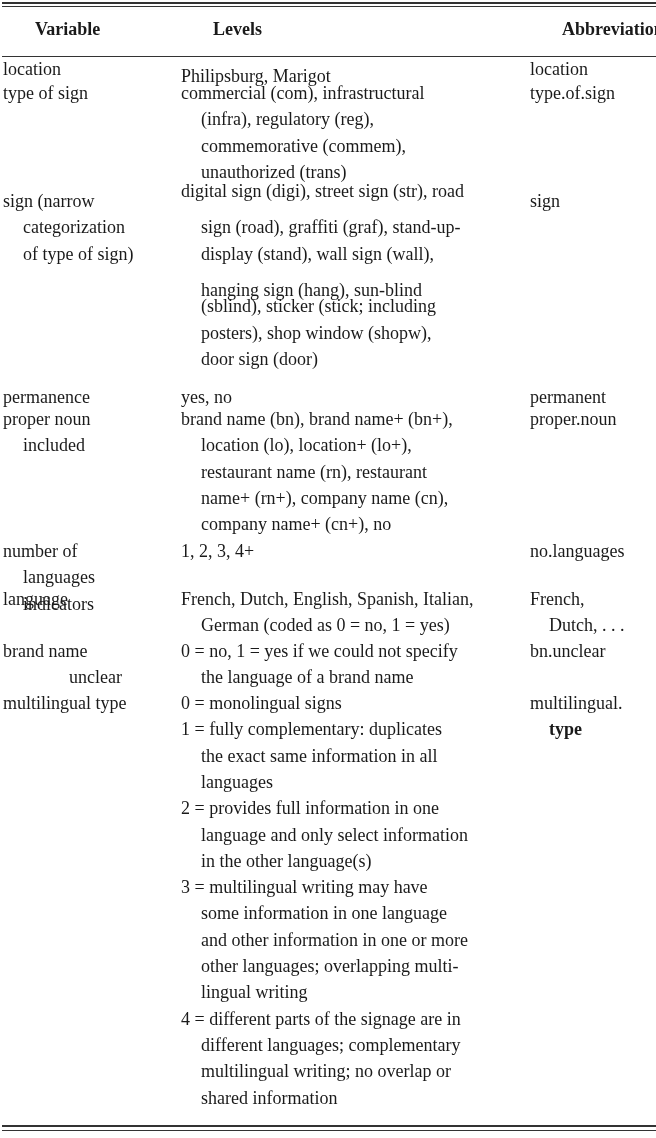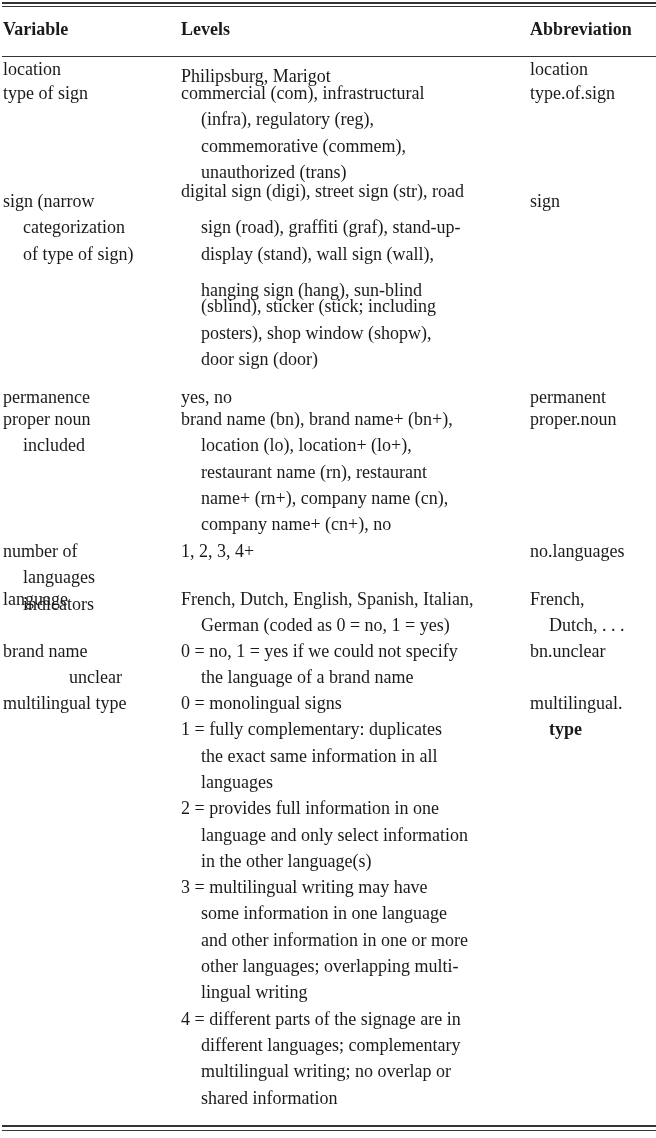--- a/index.html
+++ b/index.html
@@ -4,21 +4,21 @@
   <style>
     html, body { margin: 0; padding: 0; background: #ffffff; }
     body { width: 656px; height: 1138px; position: relative; overflow: hidden;
            font-family: "Liberation Serif", "DejaVu Serif", serif; color: #1a1a1a; }
     .rule { position: absolute; left: 2px; right: 0; background: #333; }
     .r-top1 { top: 2px; height: 2px; }
     .r-top2 { top: 6px; height: 1px; }
     .r-head { top: 56px; height: 1px; }
     .r-bot1 { top: 1125px; height: 2px; }
     .r-bot2 { top: 1130px; height: 1px; }
-    .hd { position: absolute; top: 16px; font-weight: bold; font-size: 18px; line-height: 26px; }
+    .hd { position: absolute; top: 16px; font-weight: bold; font-size: 18px; line-height: 26px; margin-left: 32px; }
     .ln { position: absolute; font-size: 18px; line-height: 22px; white-space: nowrap; }
     .c1 { left: 3px; }
     .c1i { left: 23px; }
     .c2 { left: 181px; }
     .c2i { left: 201px; }
     .c3 { left: 530px; }
     .c3i { left: 549px; }
   </style>
 </head>
 <body>

